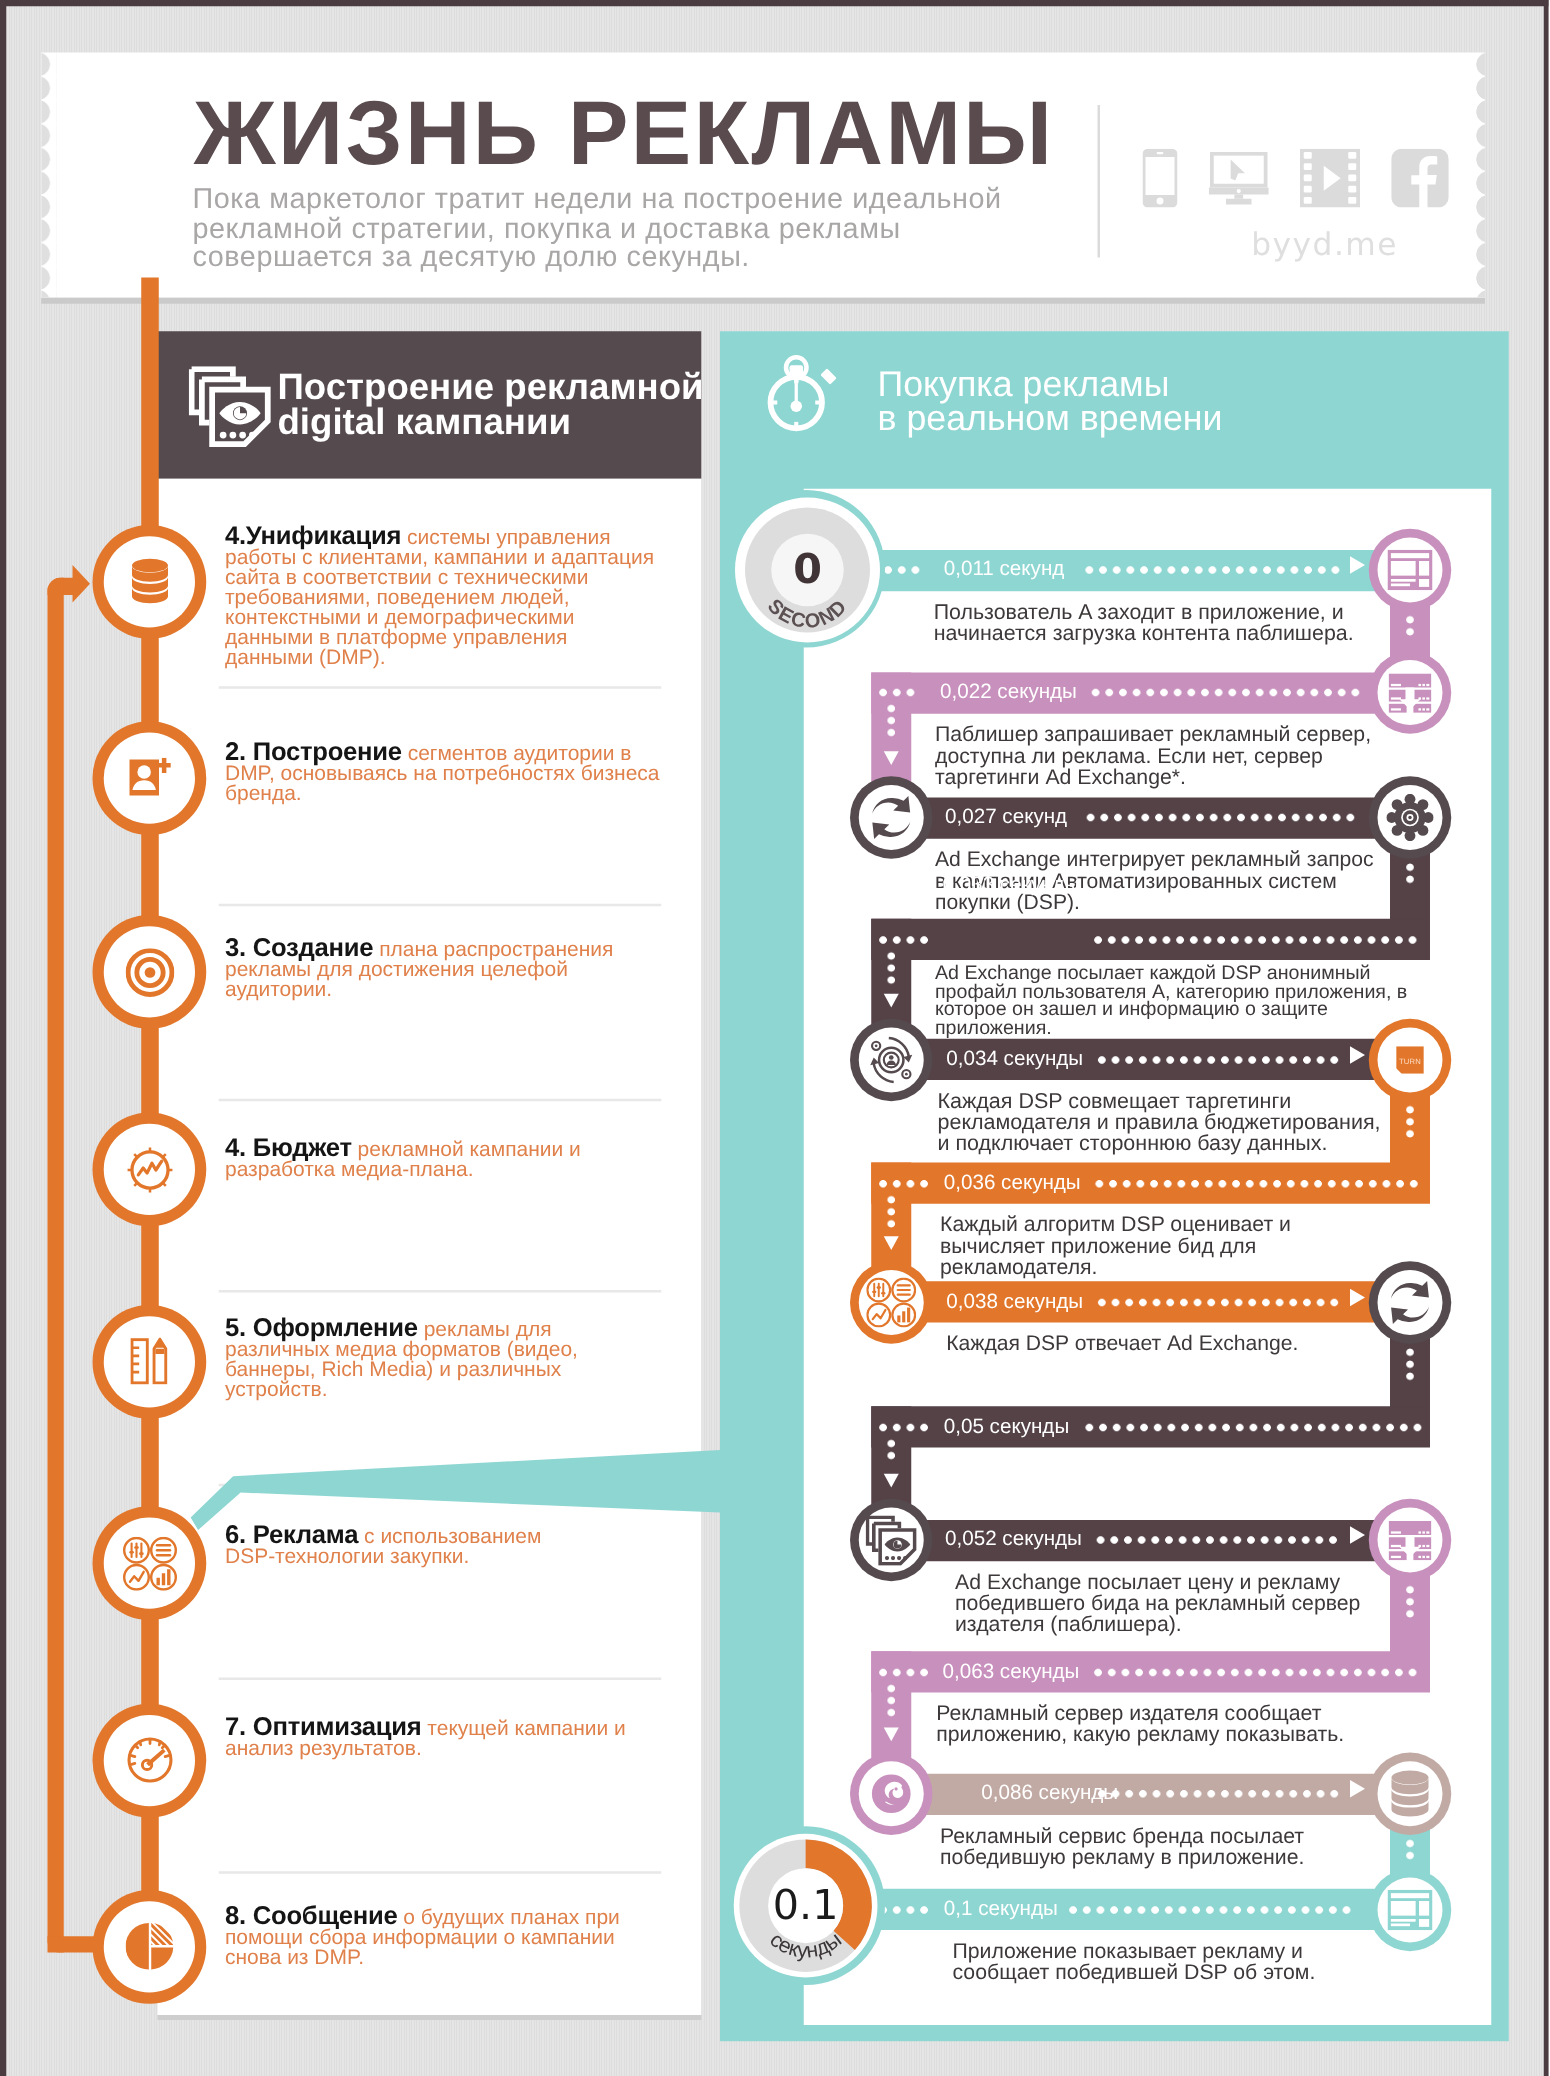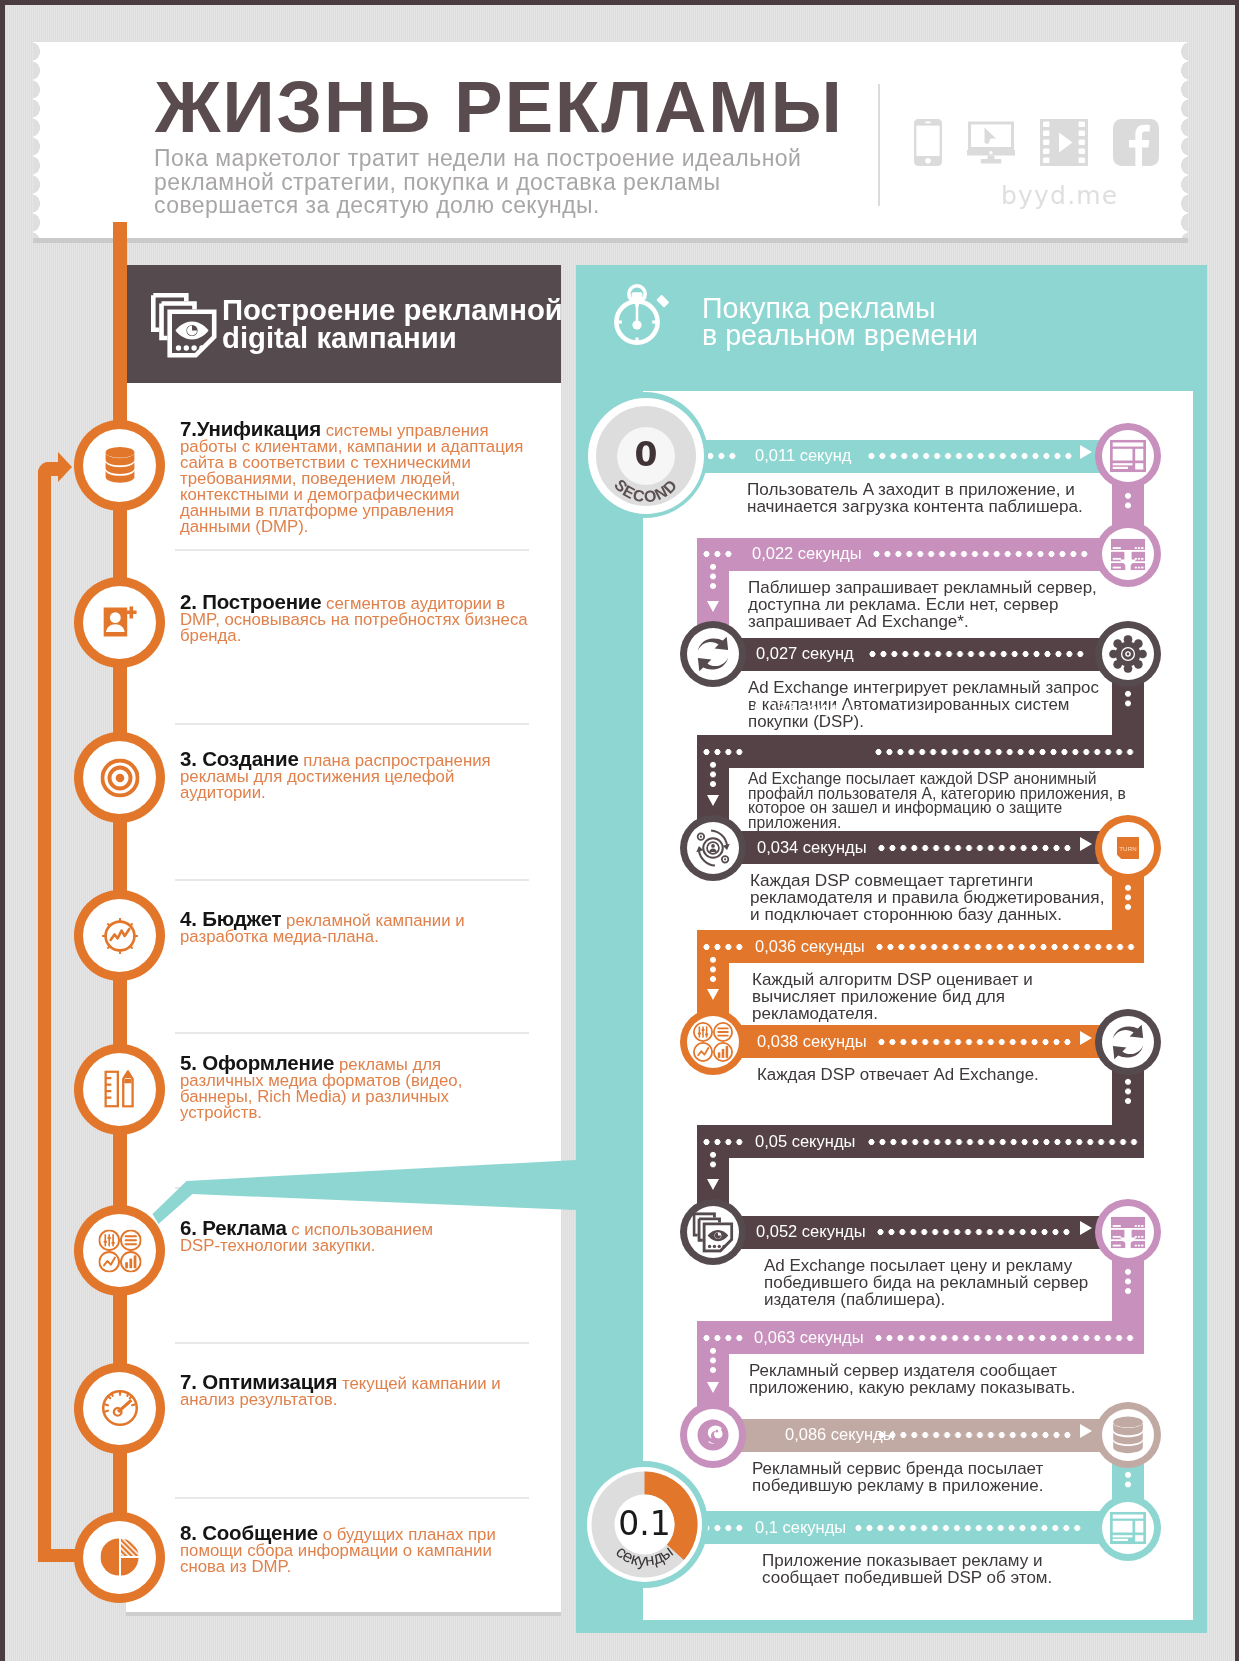--- a/index.html
+++ b/index.html
@@ -170,21 +170,21 @@
             <g fill="currentColor">
               <ellipse cx="22" cy="8.5" rx="20" ry="7.5"></ellipse>
               <path d="M2 9v10c0 4.1 9 7.5 20 7.5s20-3.4 20-7.5V9c0 4.2-9 7.5-20 7.5S2 13.2 2 9z"></path>
               <path d="M2 21.5V31c0 4.1 9 7.5 20 7.5s20-3.4 20-7.5v-9.5c0 4.2-9 7.5-20 7.5s-20-3.3-20-7.5z"></path>
               <path d="M2 33.5V43c0 4.1 9 7.5 20 7.5s20-3.4 20-7.5v-9.5c0 4.2-9 7.5-20 7.5s-20-3.3-20-7.5z"></path>
             </g>
           </svg>
         </span>
       </div>
 </div>
-<div class="lstep" style="top:421.0px;"><b>7.Унификация</b><span> системы управления работы с клиентами, кампании и адаптация сайта в соответствии с техническими требованиями, поведением людей, контекстными и демографическими данными в платформе управления данными (DMP).</span></div>
+<div class="lstep" style="top:421.0px;"><b>4.Унификация</b><span> системы управления работы с клиентами, кампании и адаптация сайта в соответствии с техническими требованиями, поведением людей, контекстными и демографическими данными в платформе управления данными (DMP).</span></div>
 <div class="ocircle" style="left:74.0px;top:576.5px;width:91.0px;height:91.0px;">
   <div class="inner">
         <span style="display:inline-flex;align-items:center;justify-content:center;color:#e2762a;transform:scale(0.7200);">
           <svg width="46" height="44" viewBox="0 0 46 44">
             <path fill="currentColor" d="M0 2h33v40H0z"></path>
             <g fill="#fff">
               <circle cx="16.5" cy="16" r="7.5"></circle>
               <path d="M16.5 25c-7.5 0-12 4.5-13 11h26c-1-6.5-5.5-11-13-11z"></path>
             </g>
             <path fill="currentColor" d="M36.2 0h5v6h6v5h-6v6h-5v-6h-6V6h6z"></path>
@@ -407,21 +407,21 @@
 <div class="tlabel" style="left:755.0px;top:446.0px;">0,011 секунд</div>
 <div class="rdesc" style="left:747.0px;top:480.5px;width:430px;font-size:17.1px;line-height:17.2px;">
   <div>Пользователь A заходит в приложение, и</div>
   <div>начинается загрузка контента паблишера.</div>
 </div>
 <div style="position:absolute;left:701.0px;top:551.0px;width:32.8px;height:6.1px;z-index:15;background-image:radial-gradient(circle at 5.47px 3.05px,#fff 0 2.75px,rgba(0,0,0,0) 3.30px);background-size:10.95px 6.10px;"></div>
 <div class="tlabel" style="left:752.0px;top:544.0px;">0,022 секунды</div>
 <div class="rdesc" style="left:748.0px;top:578.5px;width:430px;font-size:17.0px;line-height:17.1px;">
   <div>Паблишер запрашивает рекламный сервер,</div>
   <div>доступна ли реклама. Если нет, сервер</div>
-  <div>запрашивает Ad Exchange*.</div>
+  <div>таргетинги Ad Exchange*.</div>
 </div>
 
 <div class="tlabel" style="left:756.0px;top:644.0px;">0,027 секунд</div>
 <div class="rdesc" style="left:748.0px;top:678.5px;width:430px;font-size:16.9px;line-height:17.0px;">
   <div>Ad Exchange интегрирует рекламный запрос</div>
   <div>в кампании Автоматизированных систем</div>
   <div>покупки (DSP).</div>
 </div>
 <div style="position:absolute;left:701.0px;top:748.5px;width:43.8px;height:6.1px;z-index:15;background-image:radial-gradient(circle at 5.47px 3.05px,#fff 0 2.75px,rgba(0,0,0,0) 3.30px);background-size:10.95px 6.10px;"></div>
 <div class="tlabel" style="left:754.0px;top:699px;">0,033 секунды</div>

